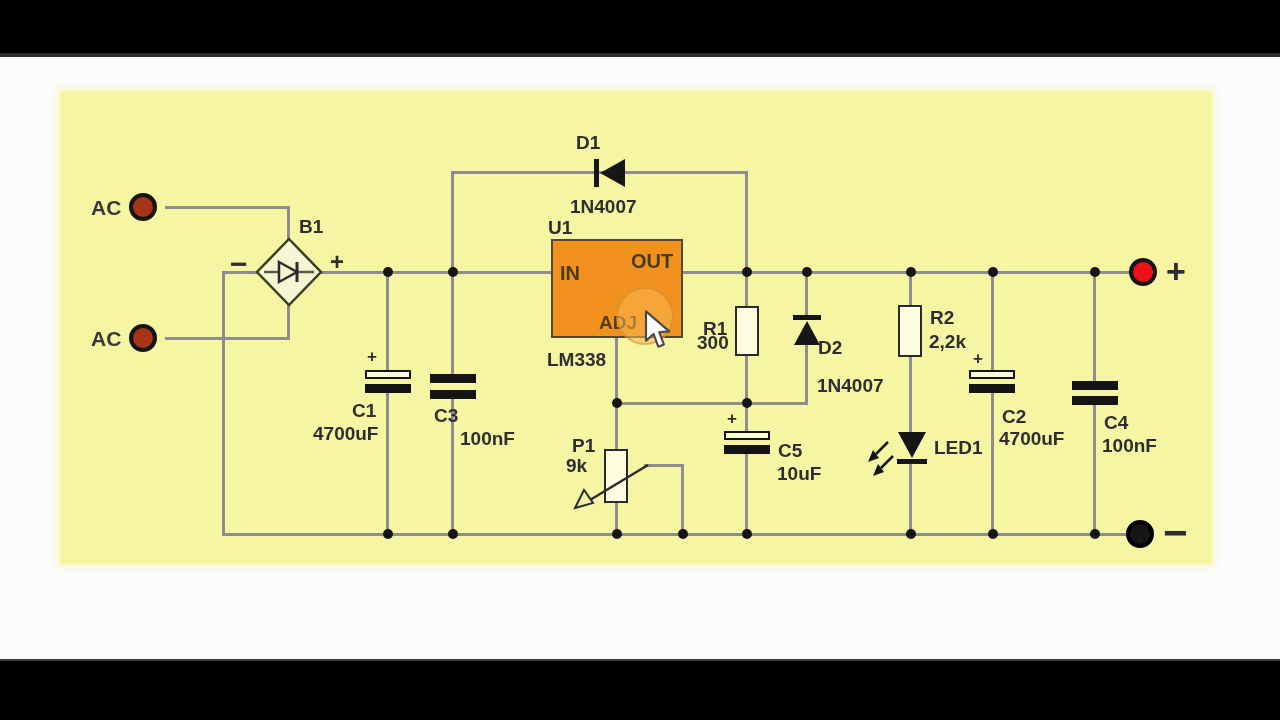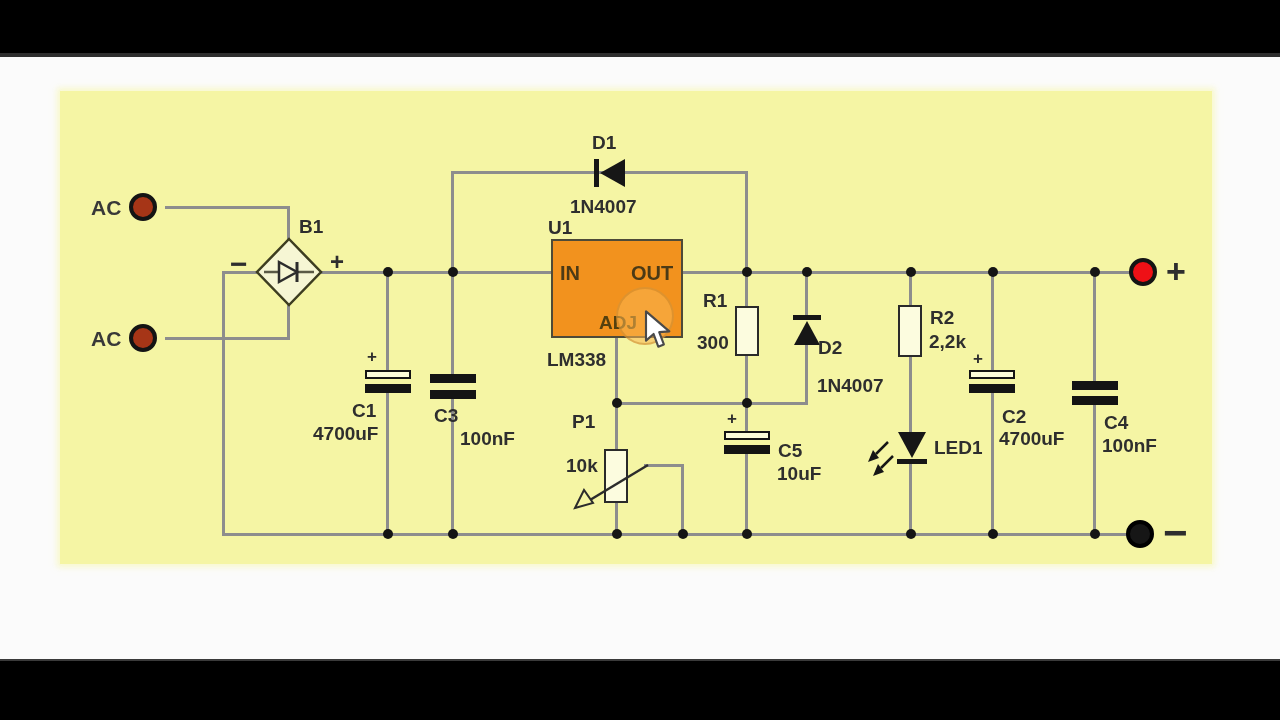--- a/index.html
+++ b/index.html
@@ -102,51 +102,51 @@
     <line x1="45" y1="28" x2="45" y2="48" stroke="#2c2c2c" stroke-width="3"></line>
   </svg>
   <div class="lbl" style="left:299px;top:217px">B1</div>
   <div class="lbl sign" style="left:230px;top:249px;font-size:30px">−</div>
   <div class="lbl sign" style="left:330px;top:250px;font-size:24px">+</div>
 
   <svg style="left:592px;top:158px" width="34" height="30" viewBox="0 0 34 30">
     <rect x="2" y="1" width="5" height="28" fill="#161616"></rect>
     <polygon points="33,1 33,29 8,15" fill="#161616"></polygon>
   </svg>
-  <div class="lbl" style="left:592px;top:133px">D1</div>
+  <div class="lbl" style="left:576px;top:133px">D1</div>
   <div class="lbl" style="left:570px;top:197px">1N4007</div>
 
   <div class="lbl" style="left:548px;top:218px">U1</div>
   <div class="regbox"></div>
   <div class="lbl pin" style="left:560px;top:263px">IN</div>
-  <div class="lbl pin" style="left:631px;top:263px">OUT</div>
+  <div class="lbl pin" style="left:631px;top:251px">OUT</div>
   <div class="lbl adj" style="left:599px;top:313px">ADJ</div>
   <div class="halo"></div>
   <div class="lbl" style="left:547px;top:350px">LM338</div>
 
   <div class="lbl sign" style="left:367px;top:348px;font-size:17px">+</div>
   <div class="plate open" style="left:365px;top:370px"></div>
   <div class="plate solid" style="left:365px;top:384px"></div>
   <div class="lbl" style="left:352px;top:401px">C1</div>
   <div class="lbl" style="left:313px;top:424px">4700uF</div>
 
   <div class="plate solid" style="left:430px;top:374px"></div>
   <div class="plate solid" style="left:430px;top:390px"></div>
   <div class="lbl" style="left:434px;top:406px">C3</div>
   <div class="lbl" style="left:460px;top:429px">100nF</div>
 
-  <div class="lbl" style="left:572px;top:412px">P1</div>
-  <div class="lbl" style="left:566px;top:456px">10k</div>
+  <div class="lbl" style="left:572px;top:436px">P1</div>
+  <div class="lbl" style="left:566px;top:456px">9k</div>
   <div class="res" style="left:604px;top:449px;height:54px"></div>
   <svg style="left:568px;top:450px" width="86" height="62" viewBox="0 0 86 62">
     <line x1="80" y1="15" x2="22" y2="50" stroke="#2c2c2c" stroke-width="2.5"></line>
     <polygon points="7,58 25,53 16,40" fill="#f5f5a4" stroke="#2c2c2c" stroke-width="2"></polygon>
   </svg>
 
-  <div class="lbl" style="left:703px;top:291px">R1</div>
+  <div class="lbl" style="left:703px;top:319px">R1</div>
   <div class="lbl" style="left:697px;top:333px">300</div>
   <div class="res" style="left:735px;top:306px;height:50px"></div>
 
   <div class="lbl sign" style="left:727px;top:410px;font-size:17px">+</div>
   <div class="plate open" style="left:724px;top:431px"></div>
   <div class="plate solid" style="left:724px;top:445px"></div>
   <div class="lbl" style="left:778px;top:441px">C5</div>
   <div class="lbl" style="left:777px;top:464px">10uF</div>
 
   <svg style="left:792px;top:314px" width="30" height="32" viewBox="0 0 30 32">

